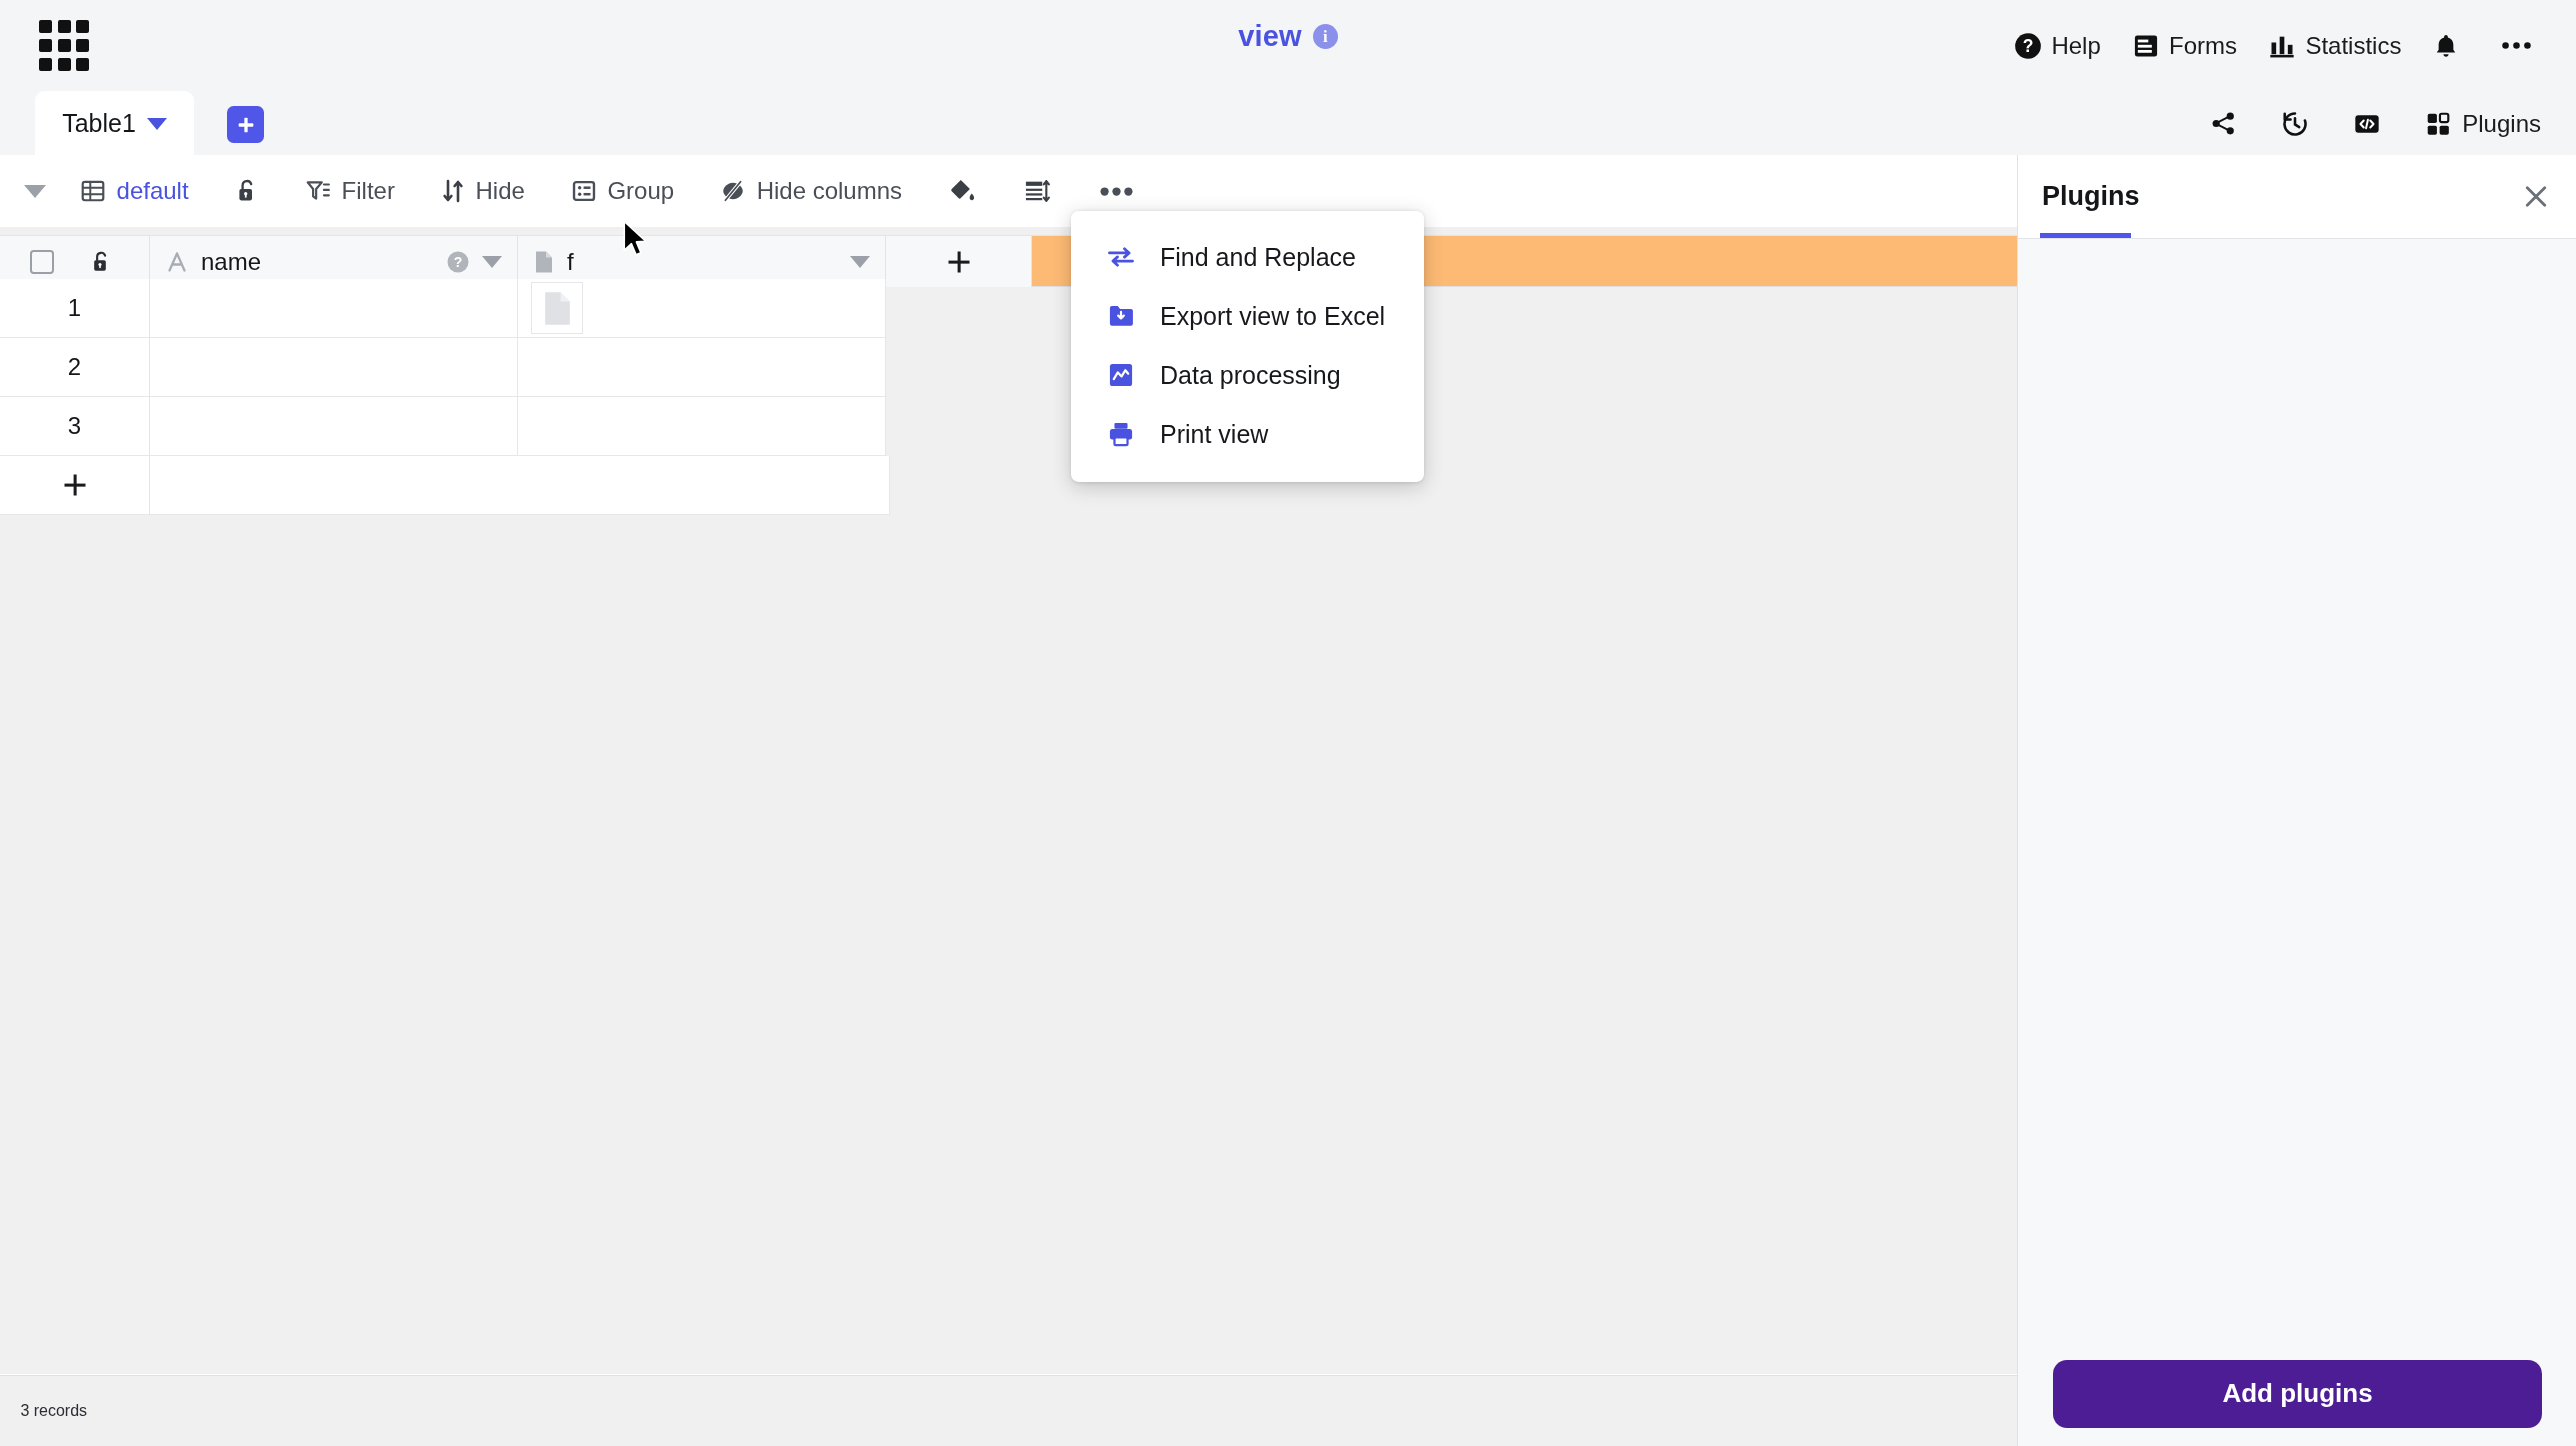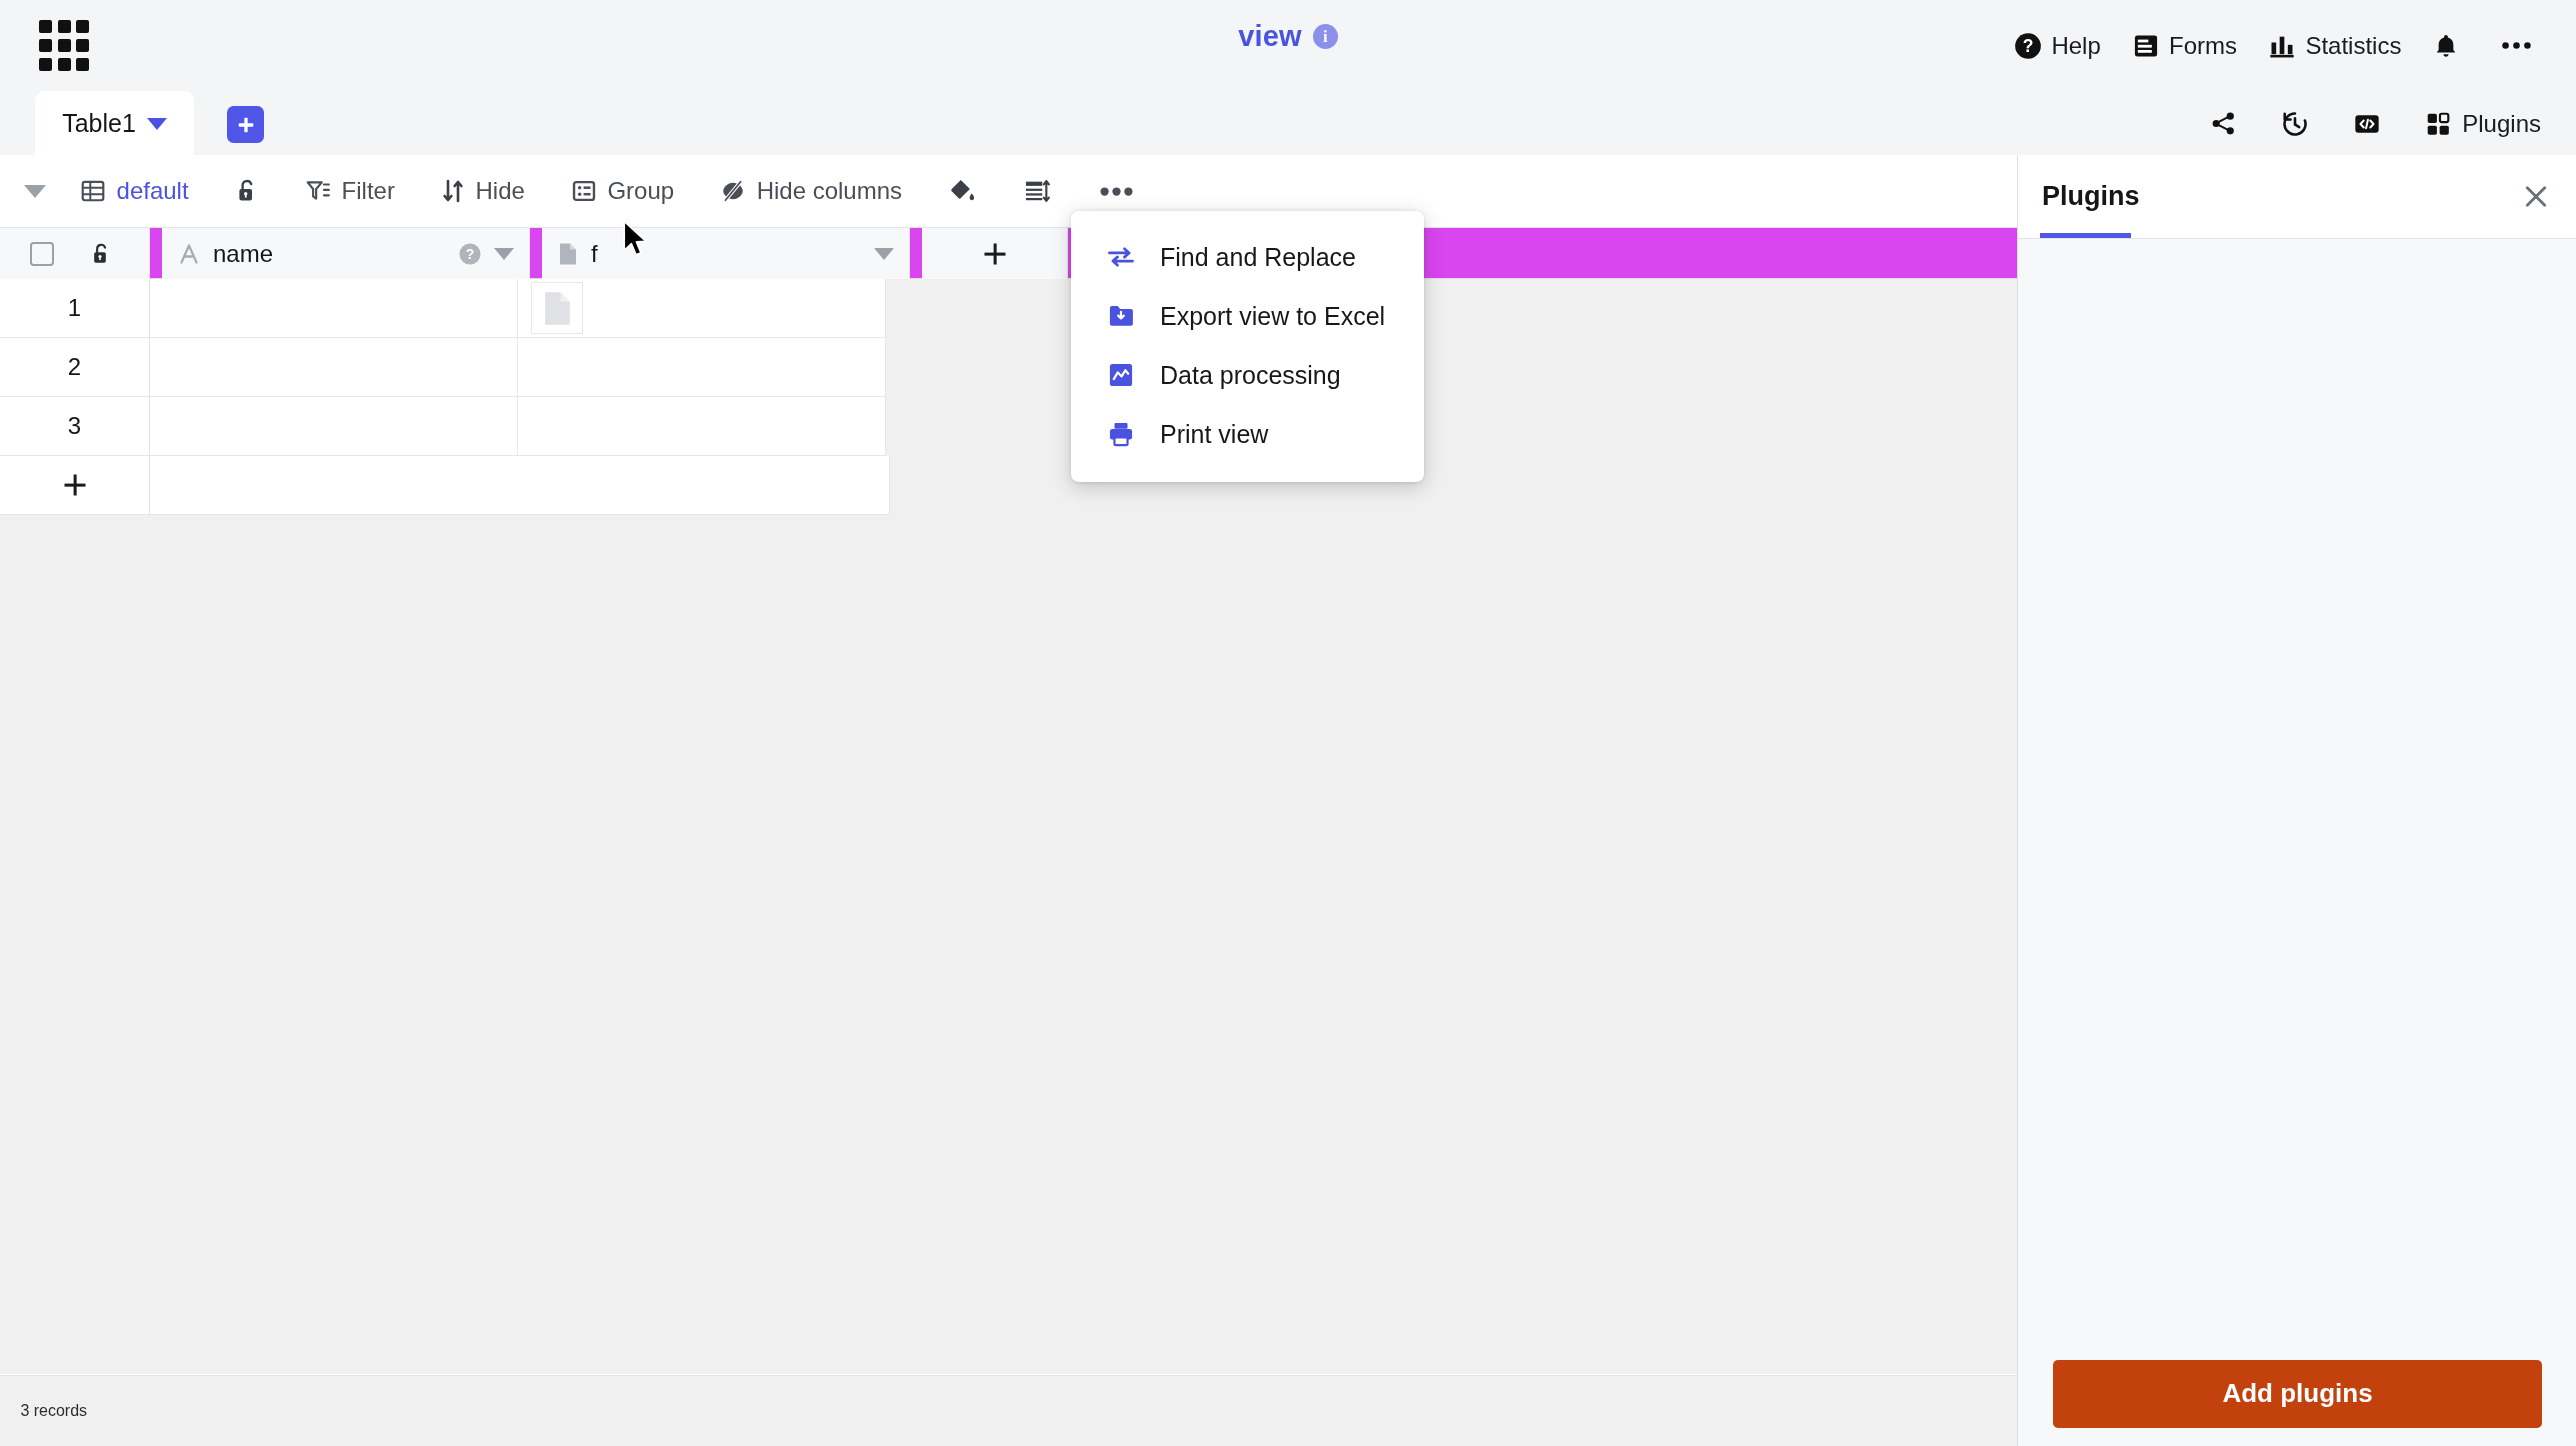--- a/index.html
+++ b/index.html
@@ -105,24 +105,23 @@
   .tb-dots {
     display: flex; align-items: center; gap: 5.6px; padding: 0 18.5px; height: 54px; cursor: pointer;
   }
 
   
   .grid-wrap {
     position: absolute; left: 0; top: 72px; width: 2017px; height: 1147px;
     background: #f0f0f0;
   }
   .grid-header {
-    position: absolute; left: 0; top: 0; width: 2017px; height: 52px;
-    background: #d946ef; border-top: 0.9px solid #e3e4e8; border-bottom: 0.9px solid #dddfe3;
+    position: absolute; left: 0; top: 8px; width: 2017px; height: 52px;
+    background: #fdba74; border-top: 0.9px solid #e3e4e8; border-bottom: 0.9px solid #dddfe3;
     display: flex;
-    gap: 12px;
   }
   .gh-cell {
     height: 51px; display: flex; align-items: center;
     border-right: 0.9px solid #e3e4e8; background: #f7f8f9;
     padding: 0 15px; gap: 12px; font-size: 24px; color: #15161a; cursor: pointer;
   }
   .gh-select { width: 150px; justify-content: flex-start; gap: 37px; padding-left: 30px; }
   .gh-checkbox {
     width: 24px; height: 24px; border: 2.8px solid #9ba0a8; border-radius: 3.7px; cursor: pointer;
   }
@@ -200,21 +199,21 @@
     width: 39px; height: 39px; display: flex; align-items: center; justify-content: center;
     cursor: pointer;
   }
   .panel-divider { position: absolute; left: 0; top: 83px; width: 559px; height: 0.9px; background: #e3e4e8; }
   .panel-body { position: absolute; left: 0; top: 84px; width: 559px; bottom: 105px; background: #f7f8f9; }
   .panel-foot {
     position: absolute; left: 0; bottom: 0; width: 559px; height: 105px;
     display: flex; align-items: center; justify-content: center;
   }
   .add-plugins-btn {
-    width: 489px; height: 68px; background: #c2410c; border: none; border-radius: 5px;
+    width: 489px; height: 68px; background: #4c1d95; border: none; border-radius: 14px;
     color: #fff; font-size: 26px; font-weight: bold; cursor: pointer;
     font-family: "Liberation Sans", sans-serif;
   }
 
   
   .cursor { position: absolute; left: 622px; top: 220px; z-index: 200; pointer-events: none; }
 </style>
 </head>
 <body>
 

